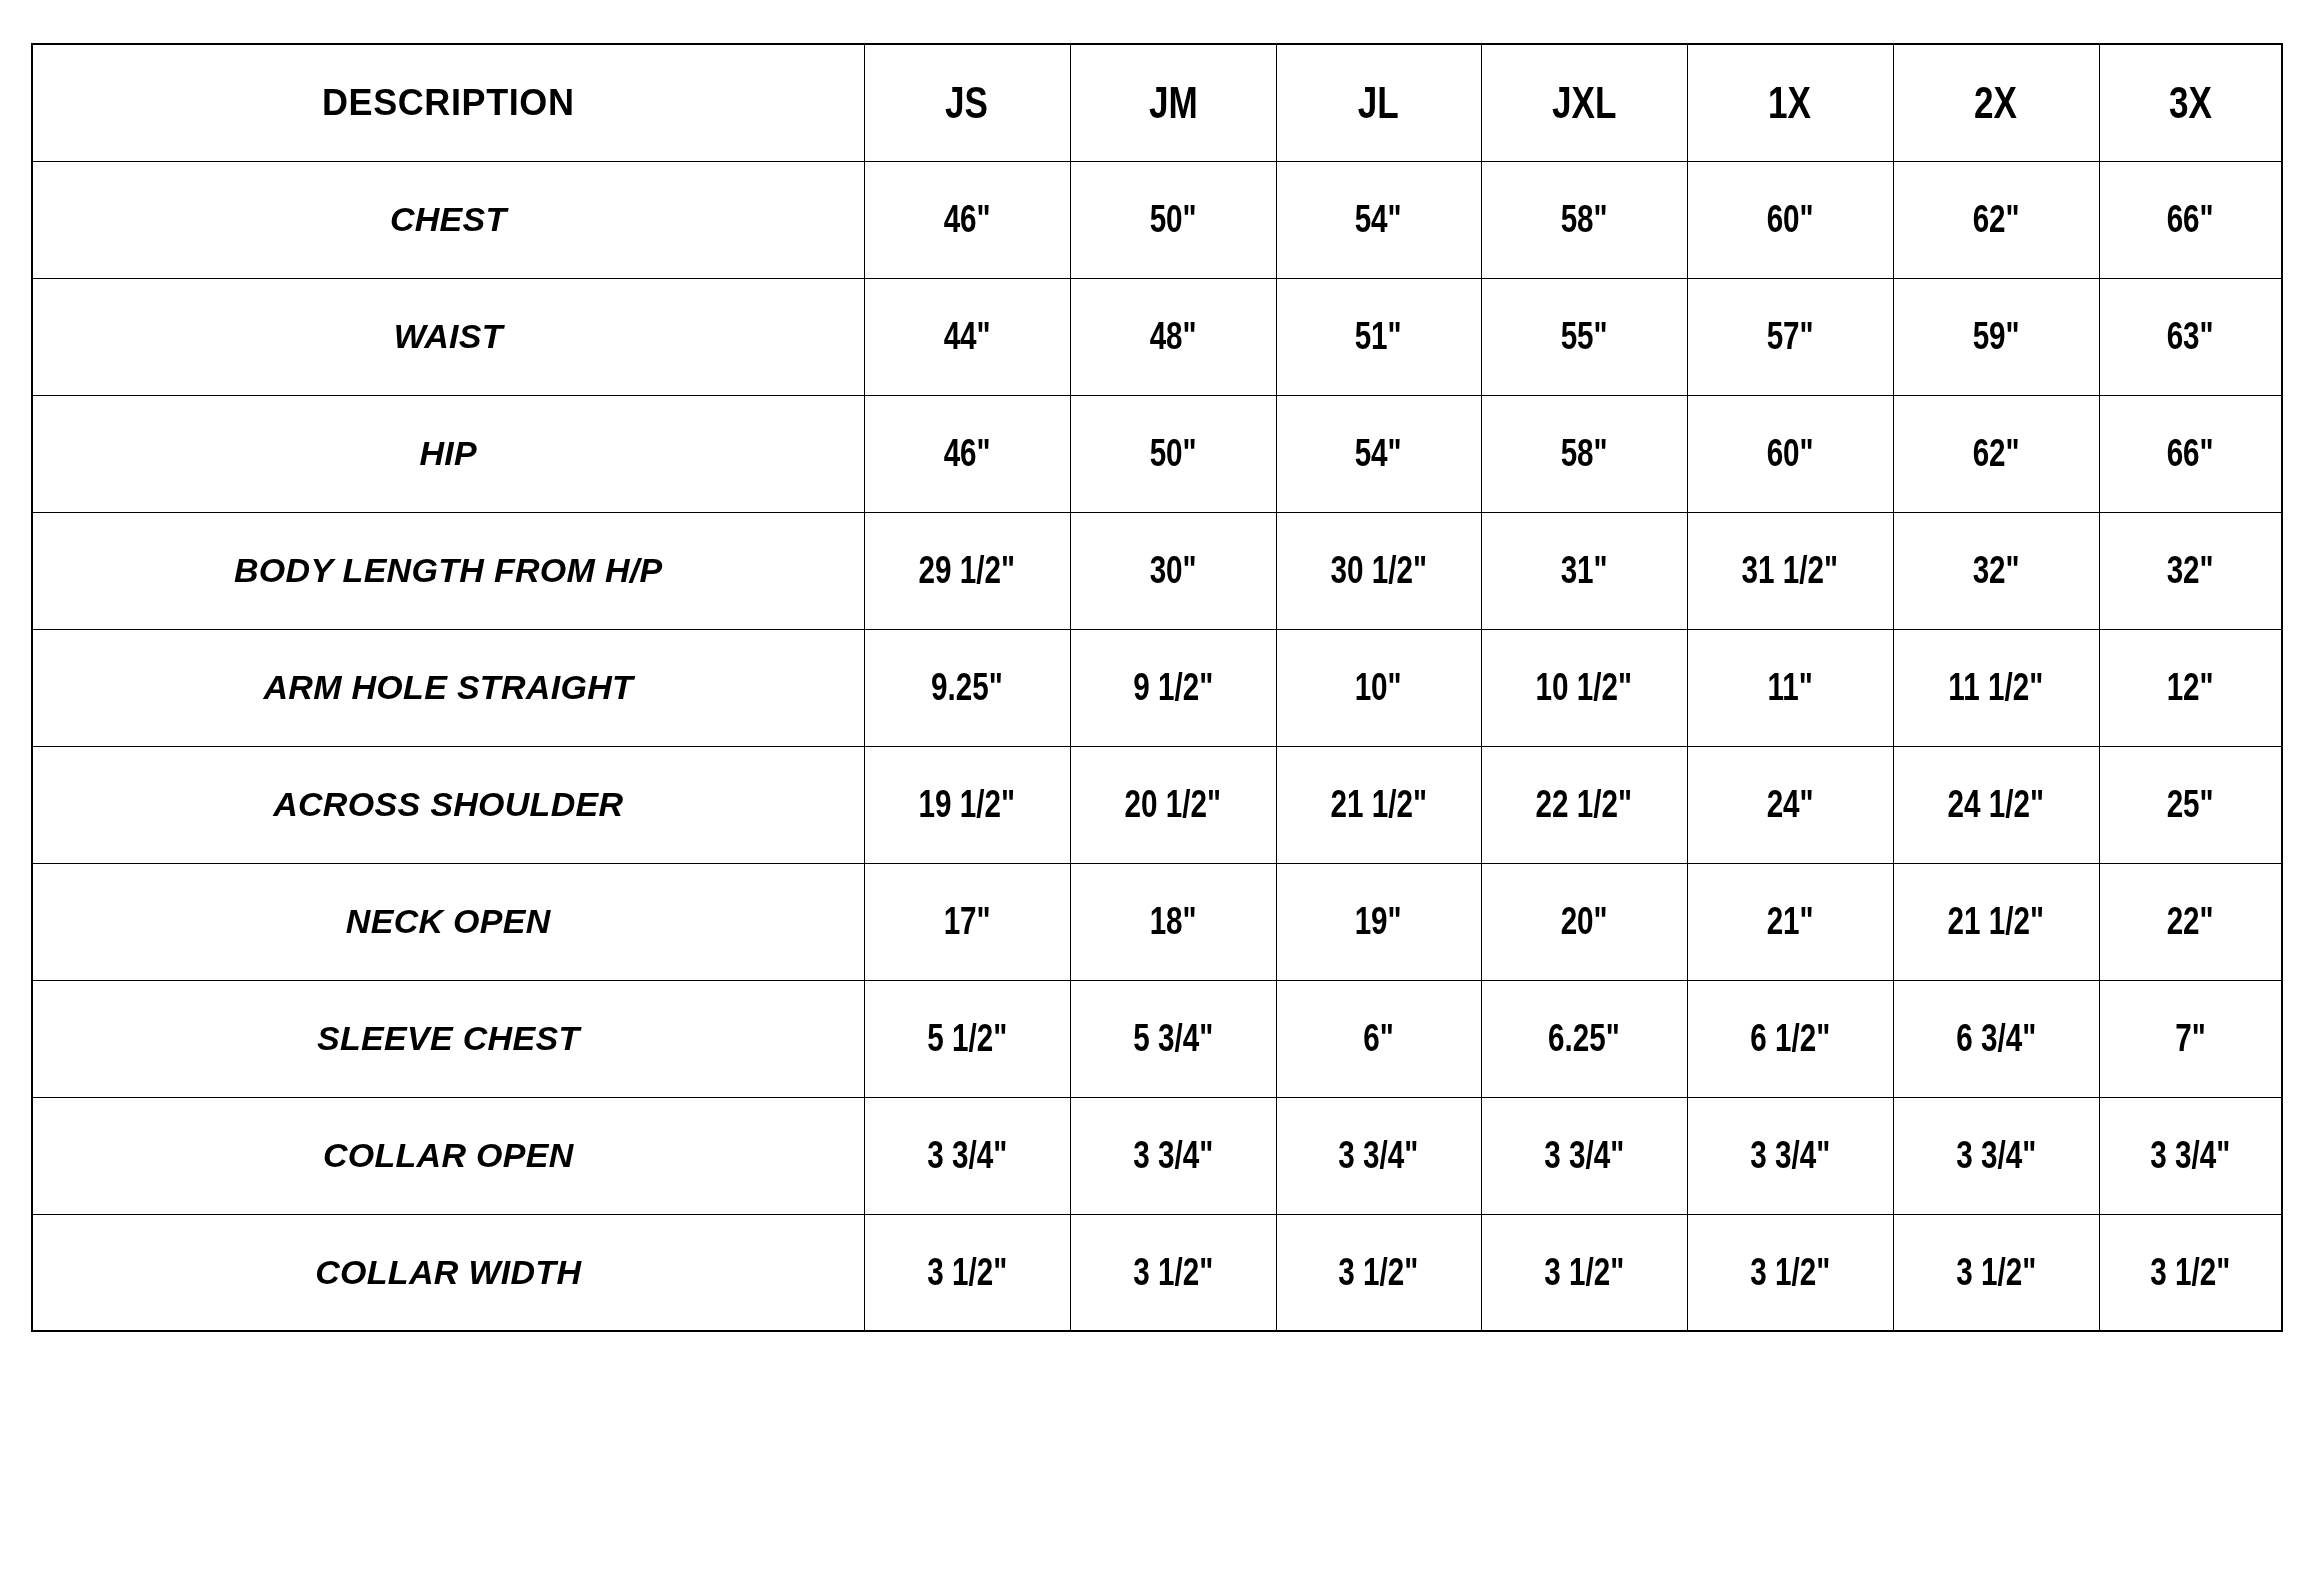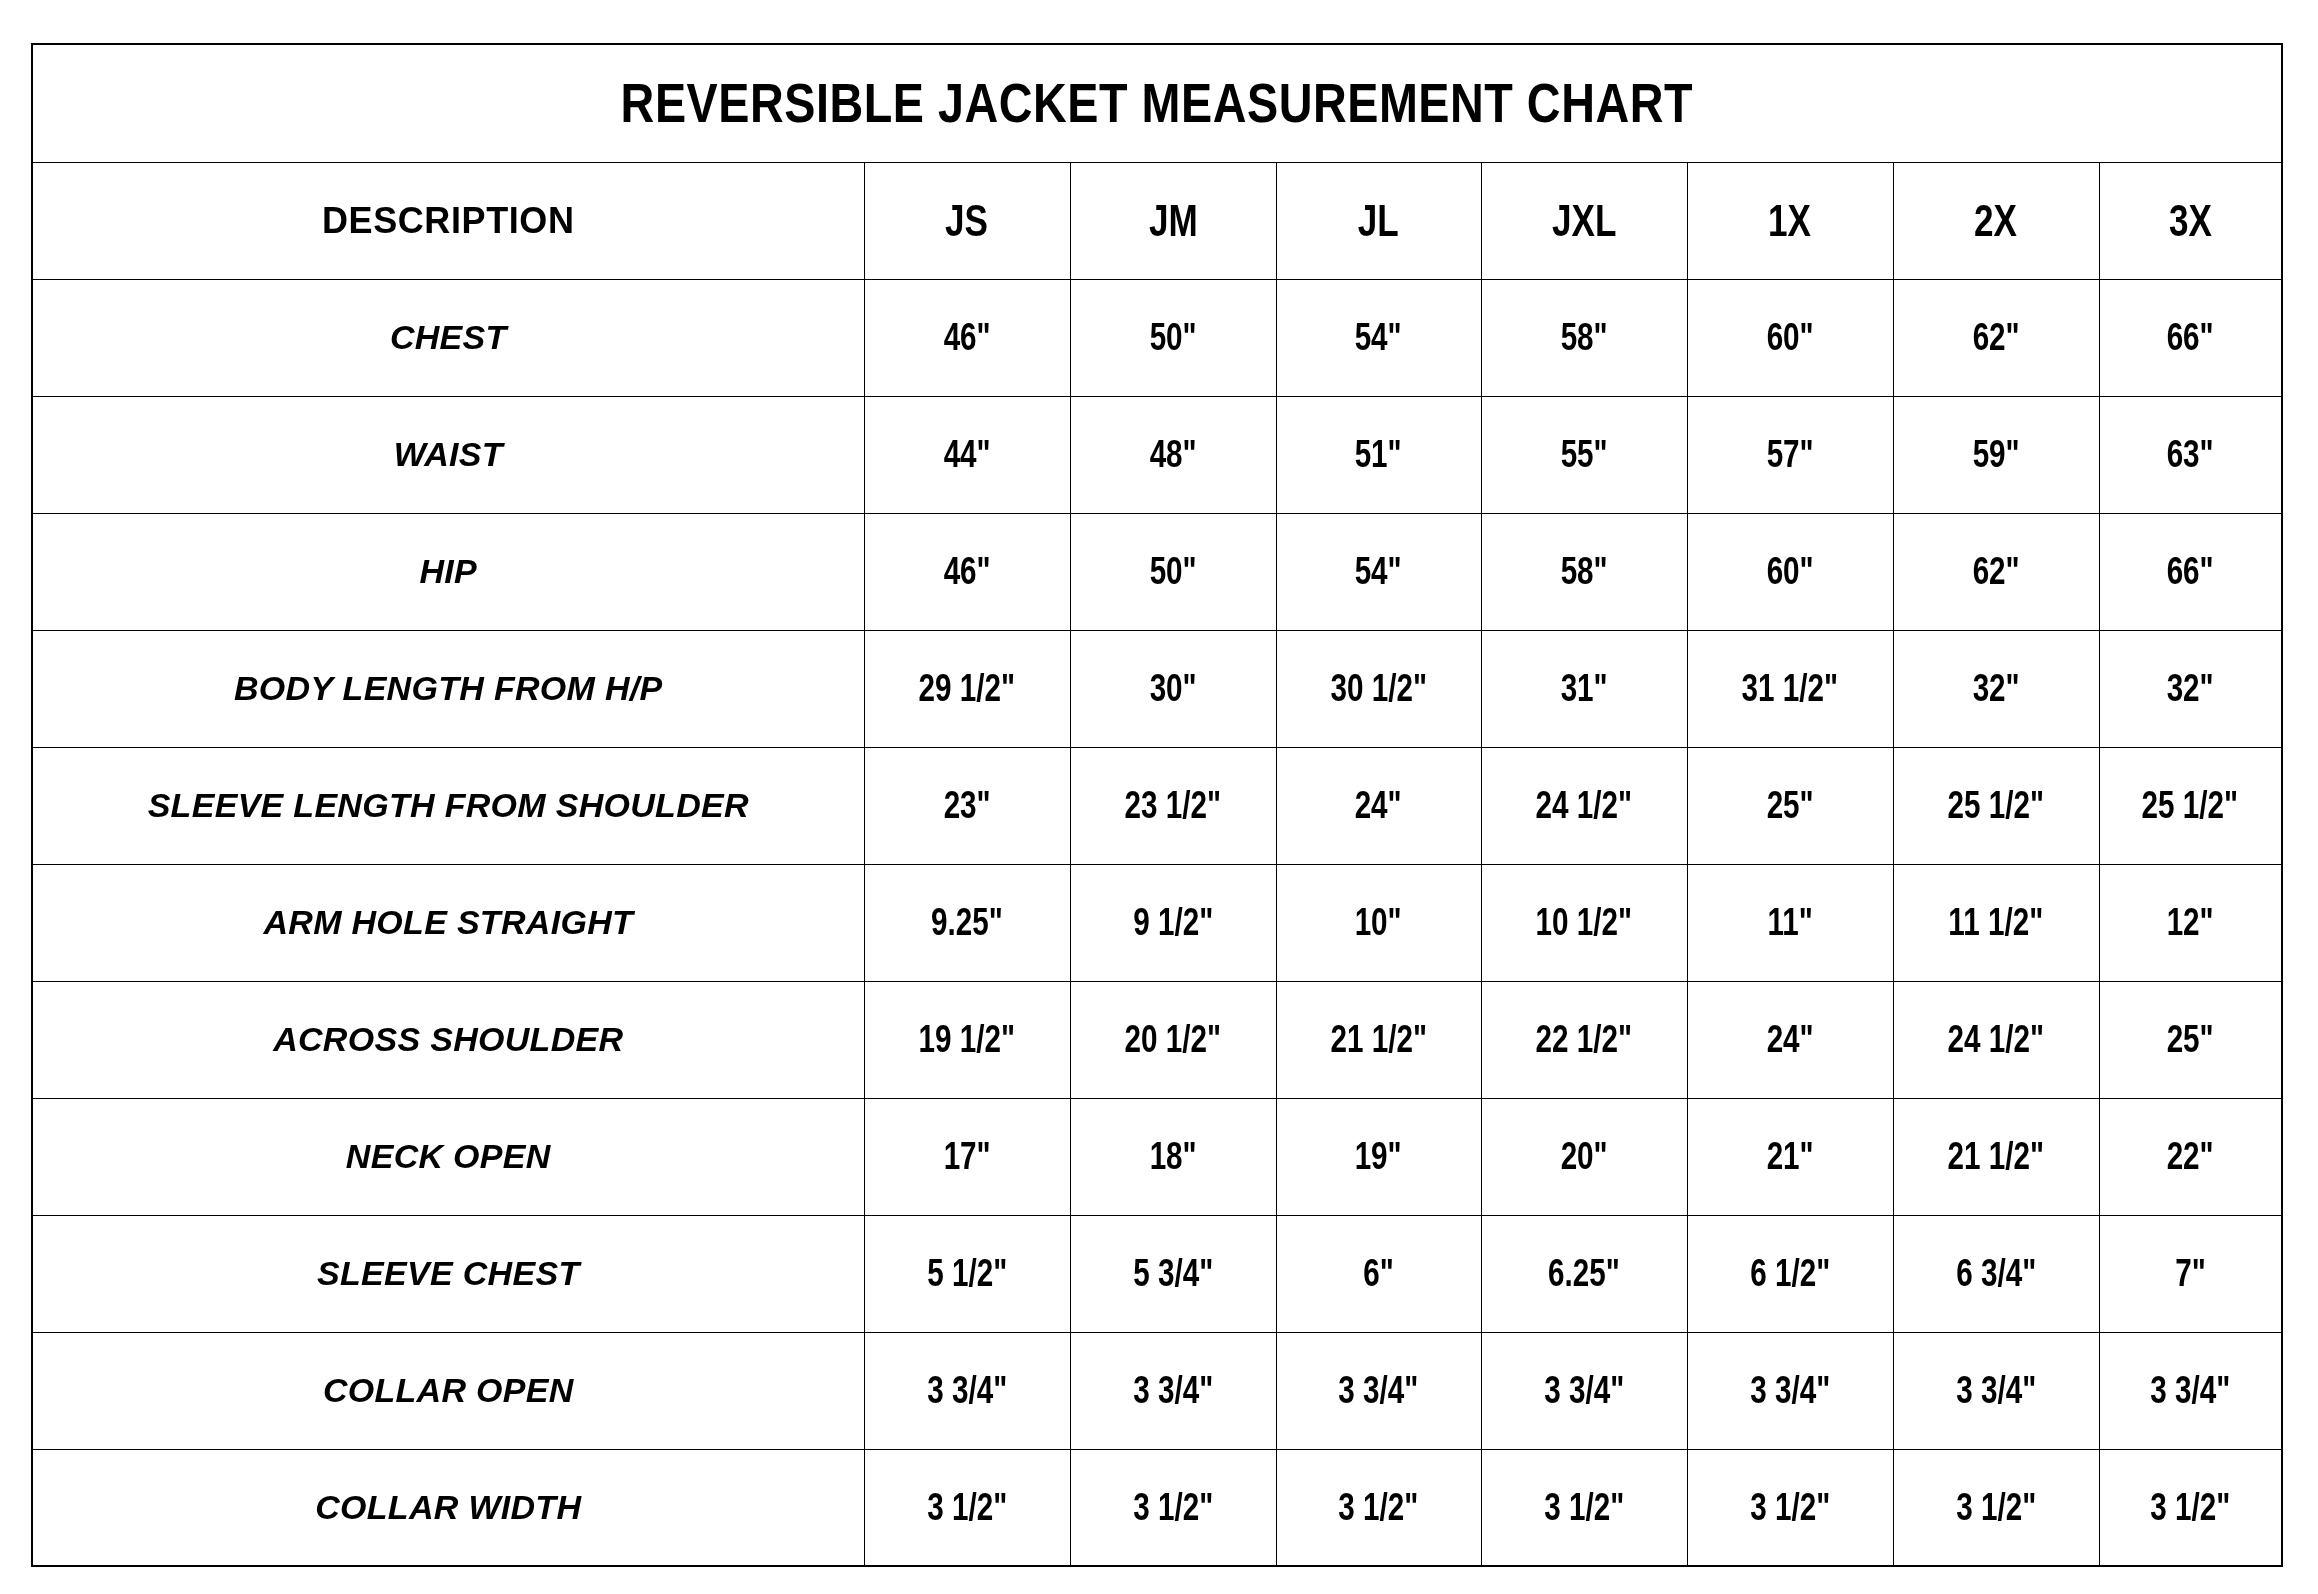--- a/index.html
+++ b/index.html
@@ -82,25 +82,20 @@
       <col style="width:206px">
       <col style="width:206px">
       <col style="width:205px">
       <col style="width:206px">
       <col style="width:206px">
       <col style="width:206px">
       <col style="width:183px">
     </colgroup>
 
     <tbody>
-        <tr class="title-row">
-      <th colspan="8">
-        <span class="title-text">REVERSIBLE JACKET MEASUREMENT CHART</span>
-      </th>
-    </tr>
 
     <tr class="header-row">
       <th><span class="hdr-desc">DESCRIPTION</span></th>
       <th><span class="hdr-size">JS</span></th>
       <th><span class="hdr-size">JM</span></th>
       <th><span class="hdr-size">JL</span></th>
       <th><span class="hdr-size">JXL</span></th>
       <th><span class="hdr-size">1X</span></th>
       <th><span class="hdr-size">2X</span></th>
       <th><span class="hdr-size">3X</span></th>
@@ -143,30 +138,20 @@
       <td><span class="row-label">BODY LENGTH FROM H/P</span></td>
       <td><span class="val">29 1/2"</span></td>
       <td><span class="val">30"</span></td>
       <td><span class="val">30 1/2"</span></td>
       <td><span class="val">31"</span></td>
       <td><span class="val">31 1/2"</span></td>
       <td><span class="val">32"</span></td>
       <td><span class="val">32"</span></td>
     </tr>
 
-    <tr>
-      <td><span class="row-label">SLEEVE LENGTH FROM SHOULDER</span></td>
-      <td><span class="val">23"</span></td>
-      <td><span class="val">23 1/2"</span></td>
-      <td><span class="val">24"</span></td>
-      <td><span class="val">24 1/2"</span></td>
-      <td><span class="val">25"</span></td>
-      <td><span class="val">25 1/2"</span></td>
-      <td><span class="val">25 1/2"</span></td>
-    </tr>
 
     <tr>
       <td><span class="row-label">ARM HOLE STRAIGHT</span></td>
       <td><span class="val">9.25"</span></td>
       <td><span class="val">9 1/2"</span></td>
       <td><span class="val">10"</span></td>
       <td><span class="val">10 1/2"</span></td>
       <td><span class="val">11"</span></td>
       <td><span class="val">11 1/2"</span></td>
       <td><span class="val">12"</span></td>

